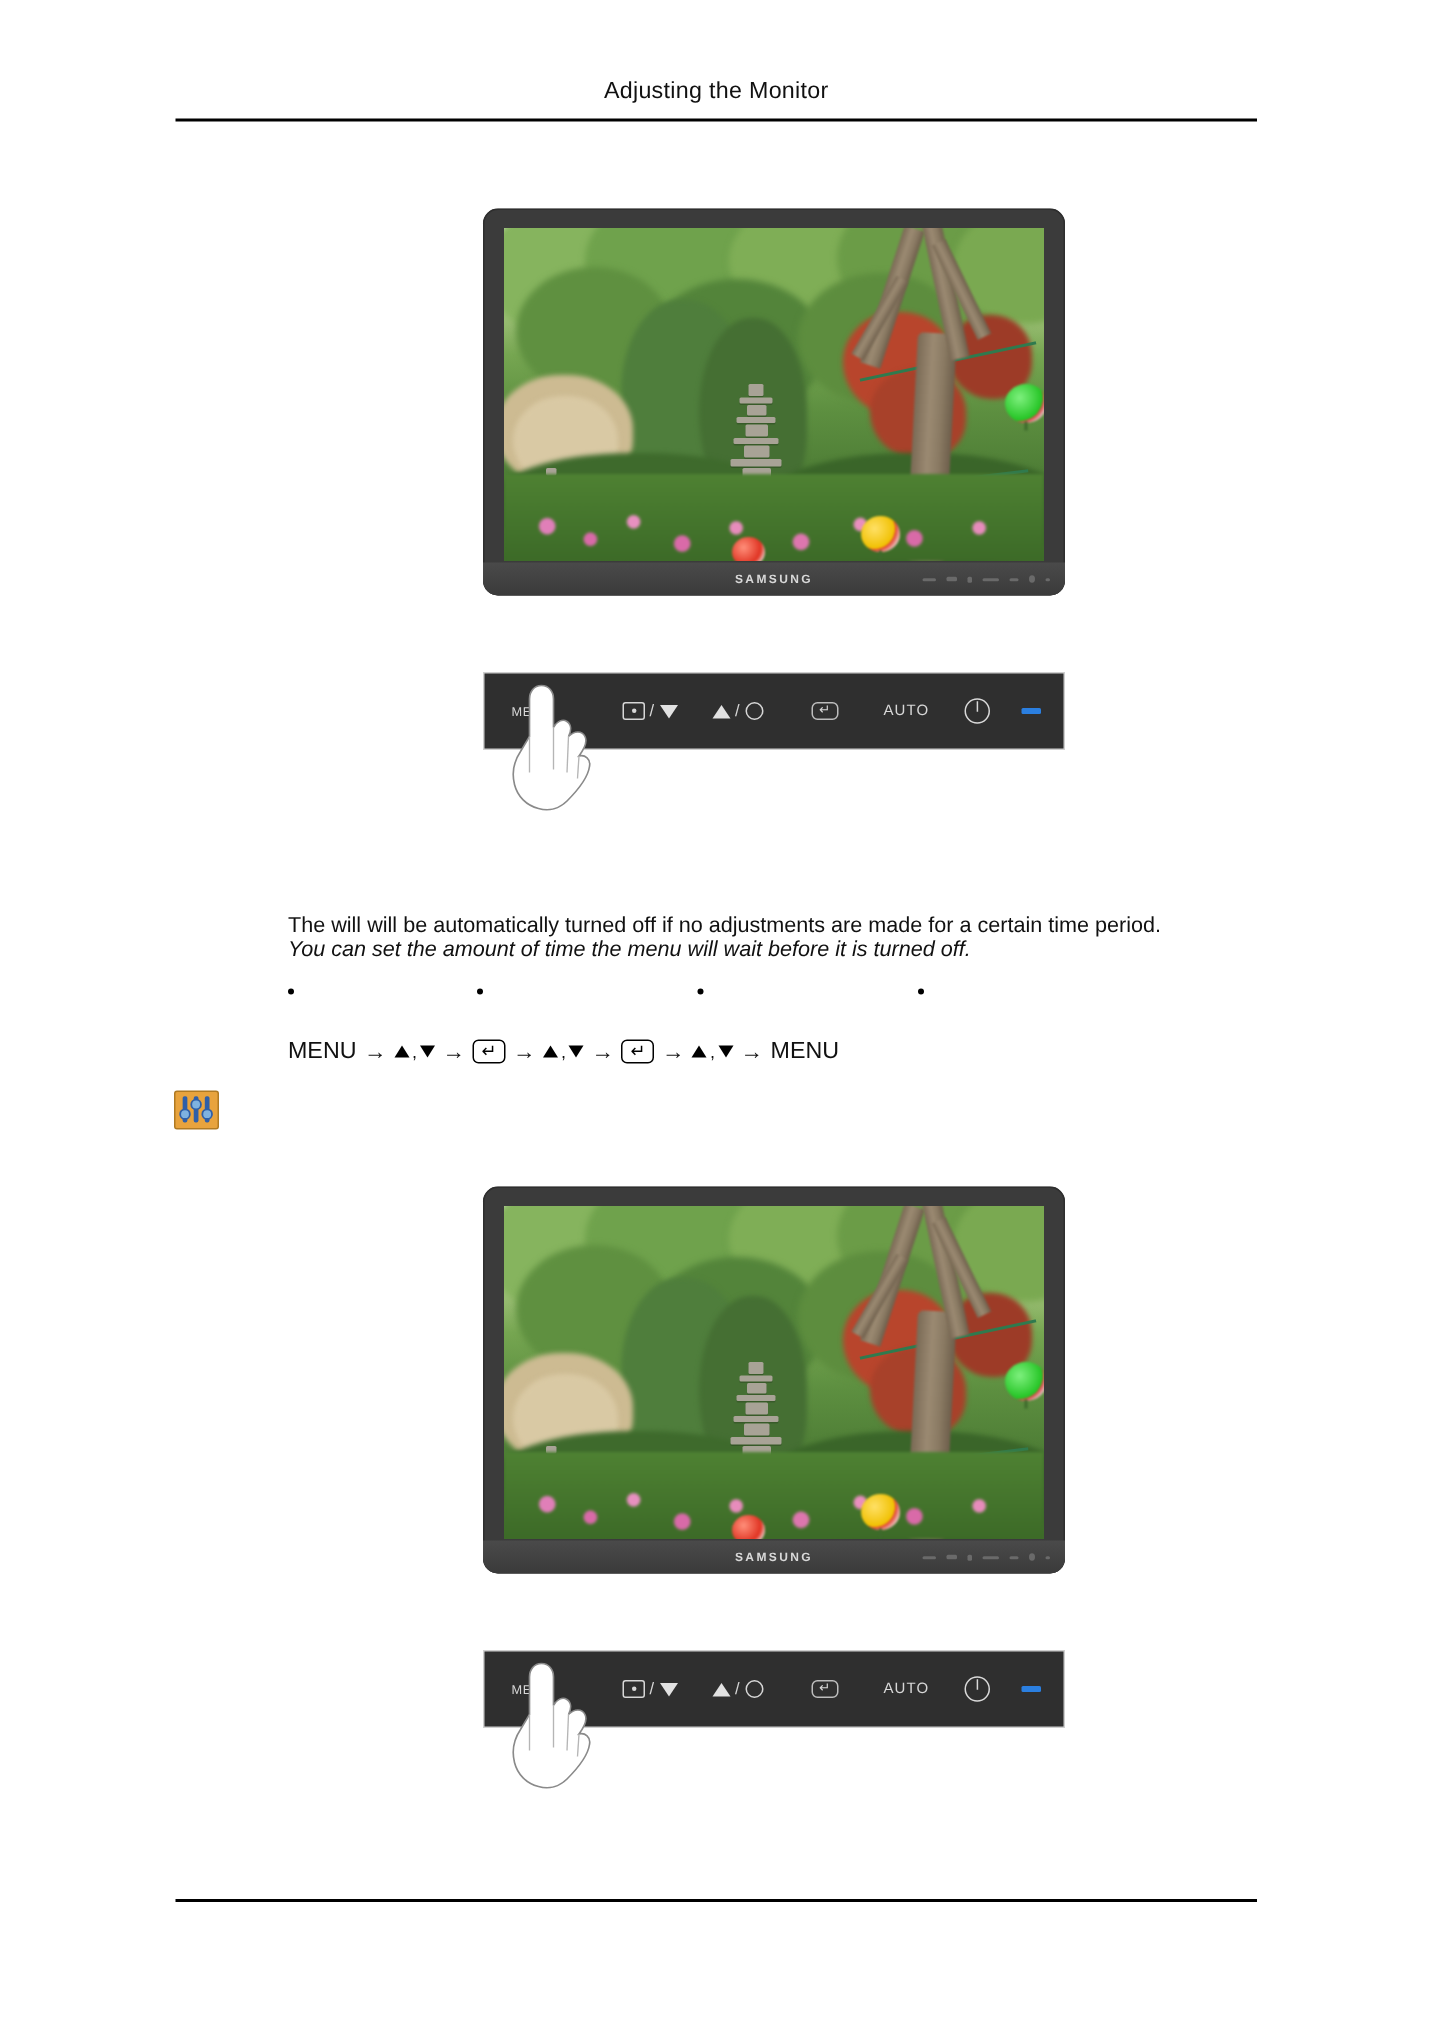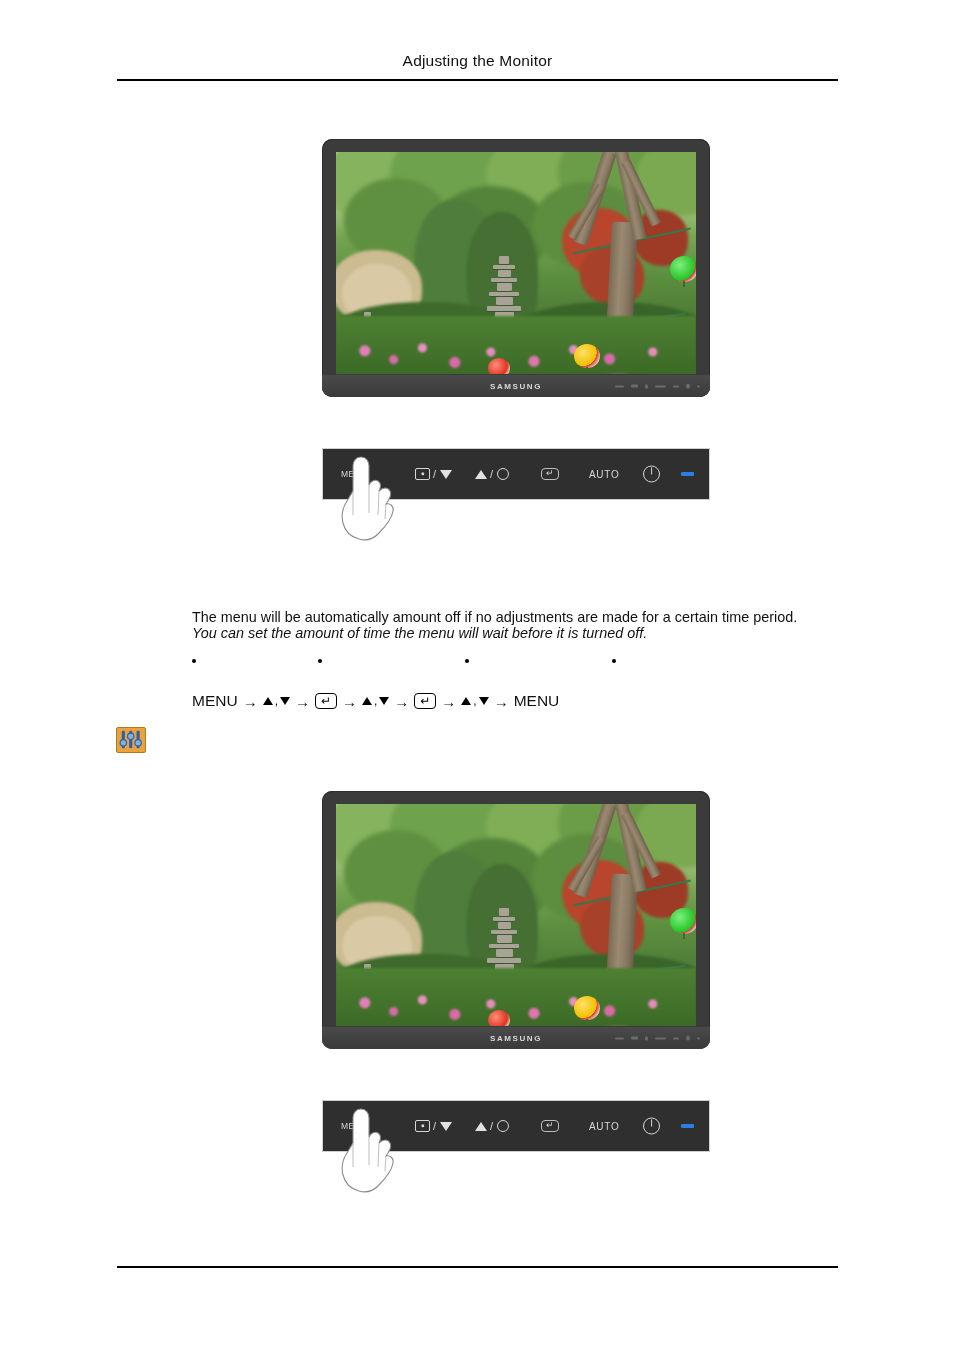--- a/index.html
+++ b/index.html
@@ -508,21 +508,21 @@
              C52 32 57 32 59 36 C61 40 58 45 55 49 C59 48 63 51 62 56
              C61 63 54 72 47 79 C42 84 35 86 28 84 C20 82 14 76 12 68
              C10 60 12 52 16 46 L22 36 L22 11 C22 6 25 2 30 2 Z" fill="#ffffff" stroke="#8a8a8a" stroke-width="1.1"></path>
     <path d="M22 36 L22 60" fill="none" stroke="#b5b5b5" stroke-width=".9"></path>
     <path d="M38 30 L38 58" fill="none" stroke="#b5b5b5" stroke-width=".9"></path>
     <path d="M48 36 L47 60" fill="none" stroke="#b5b5b5" stroke-width=".9"></path>
     <path d="M55 49 L54 64" fill="none" stroke="#b5b5b5" stroke-width=".9"></path>
   </svg>
 </div>
 
-<p class="para p1">The menu will be automatically amount off if no adjustments are made for a certain time period.</p>
+<p class="para p1">The will will be automatically turned off if no adjustments are made for a certain time period.</p>
 <p class="para p2">You can set the amount of time the menu will wait before it is turned off.</p>
 
 <div class="bullet-row">
   <span class="b0"></span>
   <span class="b1"></span>
   <span class="b2"></span>
   <span class="b3"></span>
 </div>
 
 <div class="nav-line">

